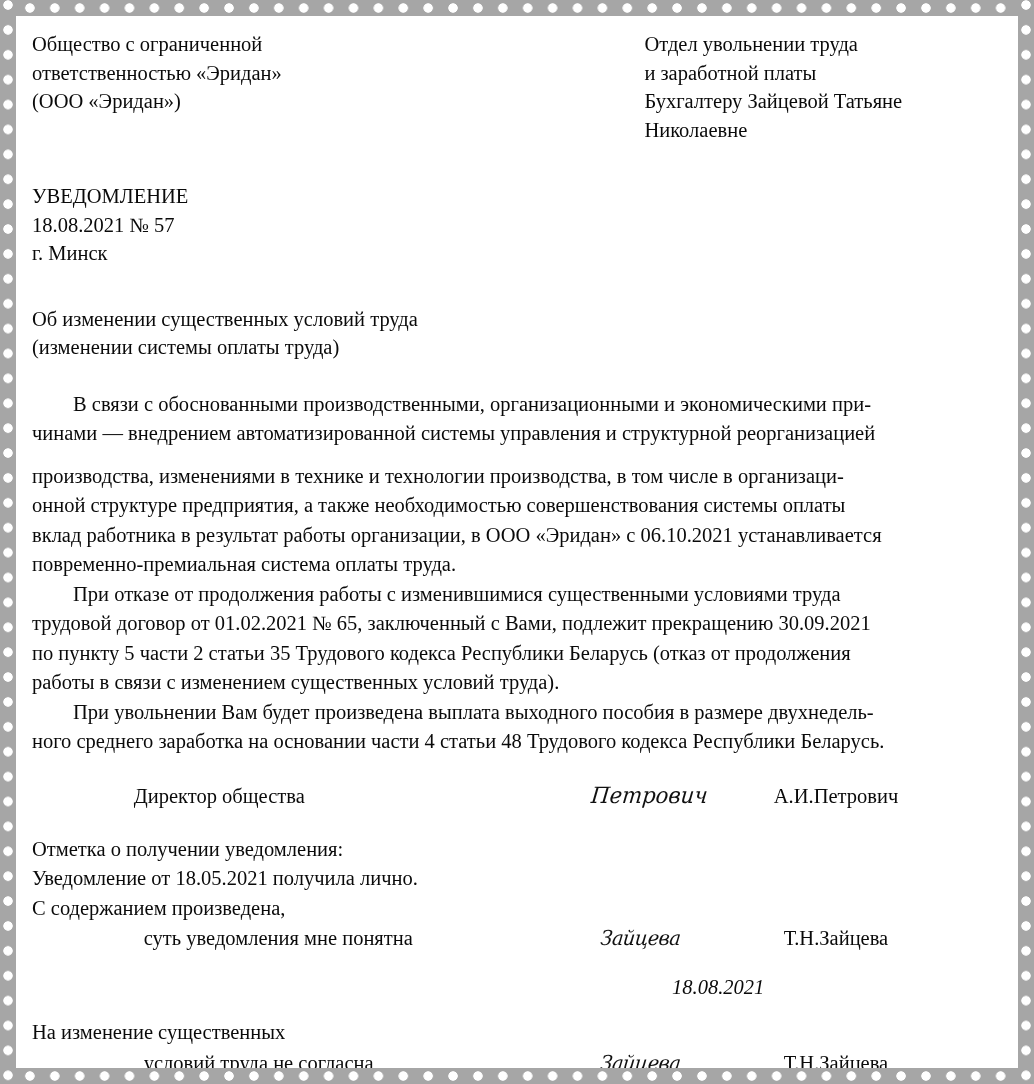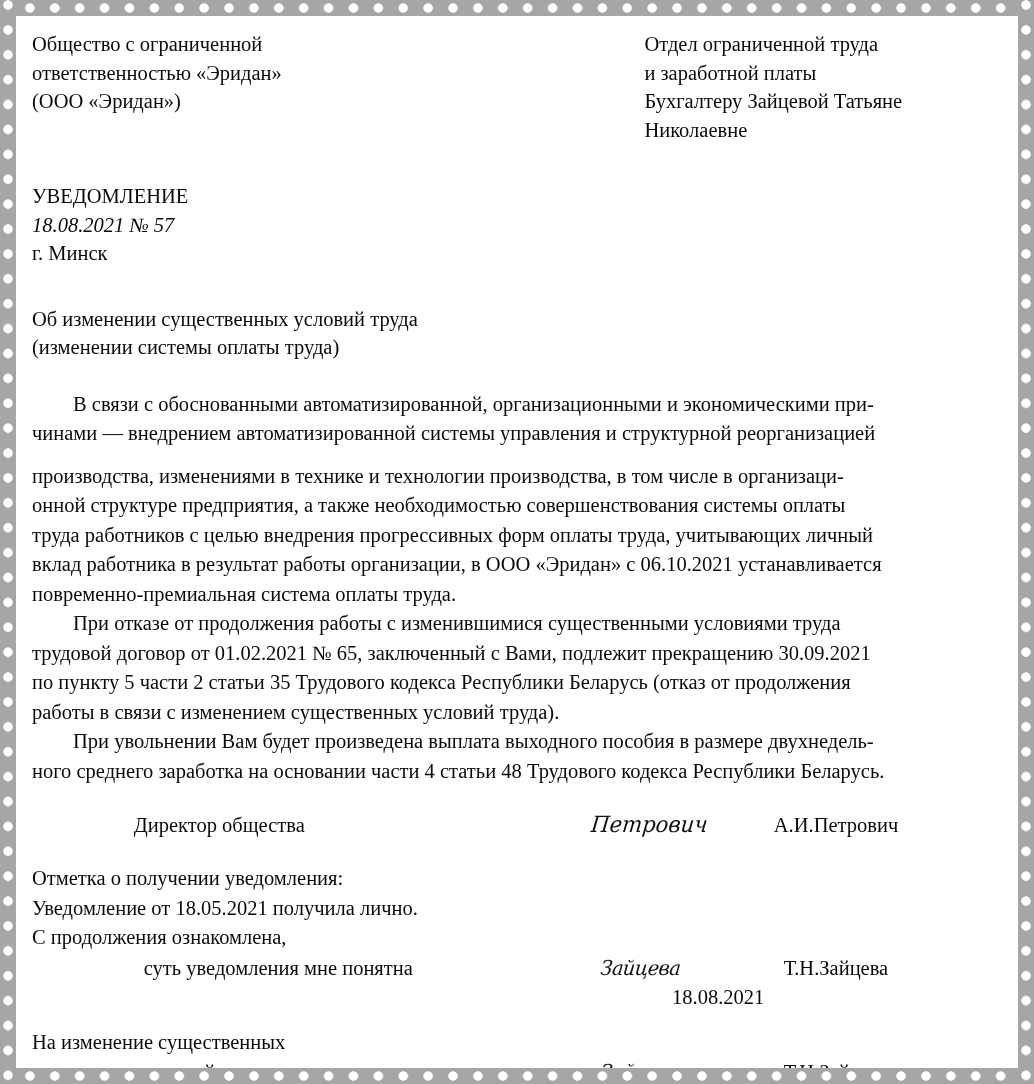--- a/index.html
+++ b/index.html
@@ -83,21 +83,21 @@
   .col-right { width: 360px; }
 
   .ln {
     font-size: 20.5px;
     line-height: 28.5px;
     color: #0a0a0a;
     white-space: nowrap;
   }
 
   .blk-uved { margin-top: 38px; }
-  .ital { font-style: italic; }
+  .ital { }
 
   .blk-subject { margin-top: 37px; }
 
   .body-txt {
     margin-top: 28px;
     font-size: 20.5px;
     line-height: 29.5px;
     color: #0a0a0a;
     text-align: justify;
   }
@@ -130,23 +130,25 @@
     display: inline-block;
     color: #111;
   }
   .hand-big { font-size: 22px; letter-spacing: 0px; }
 
   .ack { margin-top: 0; }
   .ack .ln { line-height: 29.5px; }
 
   .date-under {
     margin-left: 640px;
+    font-style: italic;
     font-size: 20.5px;
     line-height: 29px;
     color: #0a0a0a;
+    margin-top: 20px;
   }
 
   .spacer-24 { height: 24px; }
   .spacer-16 { height: 16px; }
 </style>
 </head>
 <body>
 
 <div class="page">
 
@@ -166,48 +168,47 @@
 
   <div class="sheet">
 
     <div class="col-wrap">
       <div class="col-left">
         <div class="ln">Общество с ограниченной</div>
         <div class="ln">ответственностью «Эридан»</div>
         <div class="ln">(ООО «Эридан»)</div>
       </div>
       <div class="col-right">
-        <div class="ln">Отдел ограниченной труда</div>
+        <div class="ln">Отдел увольнении труда</div>
         <div class="ln">и заработной платы</div>
         <div class="ln">Бухгалтеру Зайцевой Татьяне</div>
         <div class="ln">Николаевне</div>
       </div>
     </div>
 
     <div class="blk-uved">
       <div class="ln">УВЕДОМЛЕНИЕ</div>
       <div class="ln ital">18.08.2021 № 57</div>
       <div class="ln">г. Минск</div>
     </div>
 
     <div class="blk-subject">
       <div class="ln">Об изменении существенных условий труда</div>
       <div class="ln">(изменении системы оплаты труда)</div>
     </div>
 
     <div class="body-txt p-lines">
       <div>
-        <p>        В связи с обоснованными автоматизированной, организационными и экономическими при-</p>
+        <p>        В связи с обоснованными производственными, организационными и экономическими при-</p>
         <p>чинами — внедрением автоматизированной системы управления и структурной реорганизацией</p>
       </div>
       <div class="p-gap"></div>
       <div>
         <p>производства, изменениями в технике и технологии производства, в том числе в организаци-</p>
         <p>онной структуре предприятия, а также необходимостью совершенствования системы оплаты</p>
-        <p>труда работников с целью внедрения прогрессивных форм оплаты труда, учитывающих личный</p>
         <p>вклад работника в результат работы организации, в ООО «Эридан» с 06.10.2021 устанавливается</p>
         <p>повременно-премиальная система оплаты труда.</p>
       </div>
       <div>
         <p>        При отказе от продолжения работы с изменившимися существенными условиями труда</p>
         <p>трудовой договор от 01.02.2021 № 65, заключенный с Вами, подлежит прекращению 30.09.2021</p>
         <p>по пункту 5 части 2 статьи 35 Трудового кодекса Республики Беларусь (отказ от продолжения</p>
         <p>работы в связи с изменением существенных условий труда).</p>
       </div>
       <div>
@@ -224,21 +225,21 @@
         <span class="hand hand-big">Петрович</span>
       </div>
       <div class="sig-name">А.И.Петрович</div>
     </div>
 
     <div class="spacer-24"></div>
 
     <div class="ack">
       <div class="ln">Отметка о получении уведомления:</div>
       <div class="ln">Уведомление от 18.05.2021 получила лично.</div>
-      <div class="ln">С продолжения ознакомлена,</div>
+      <div class="ln">С содержанием произведена,</div>
 
       <div class="sig-row">
         <div class="sig-label">суть уведомления мне понятна</div>
         <div class="sig-mark">
           <span class="hand">Зайцева</span>
         </div>
         <div class="sig-name">Т.Н.Зайцева</div>
       </div>
       <div class="date-under">18.08.2021</div>
     </div>

